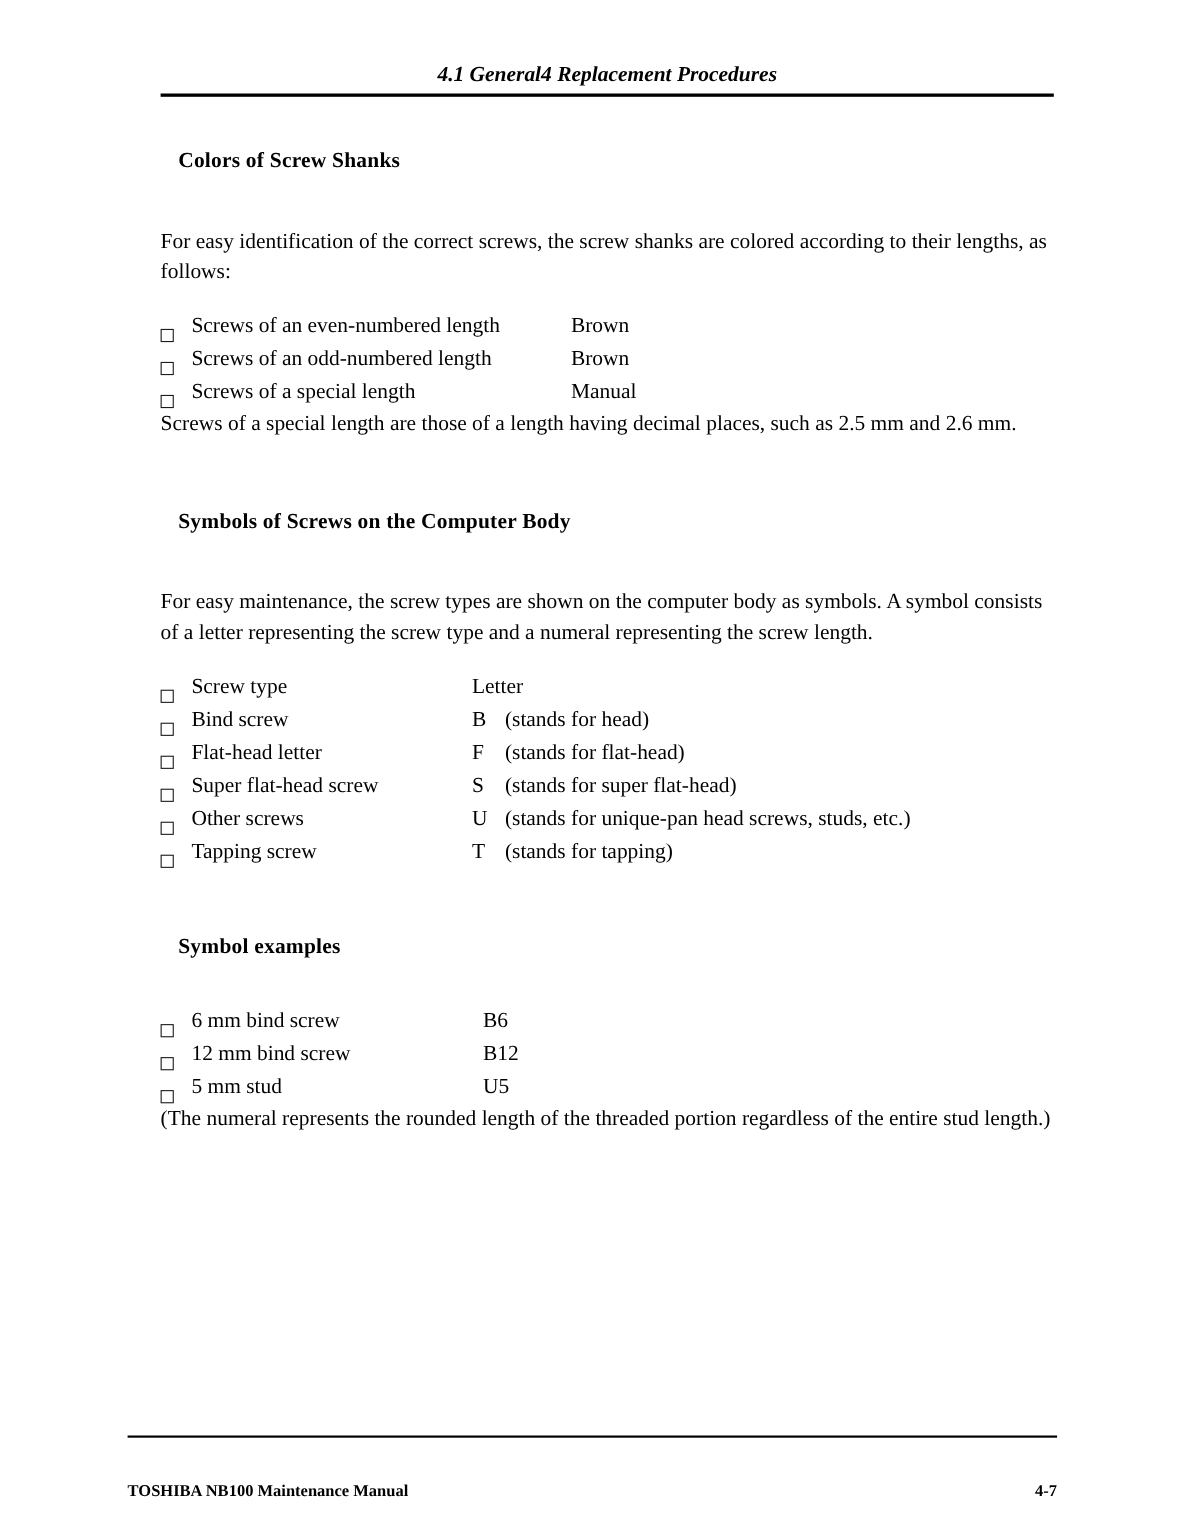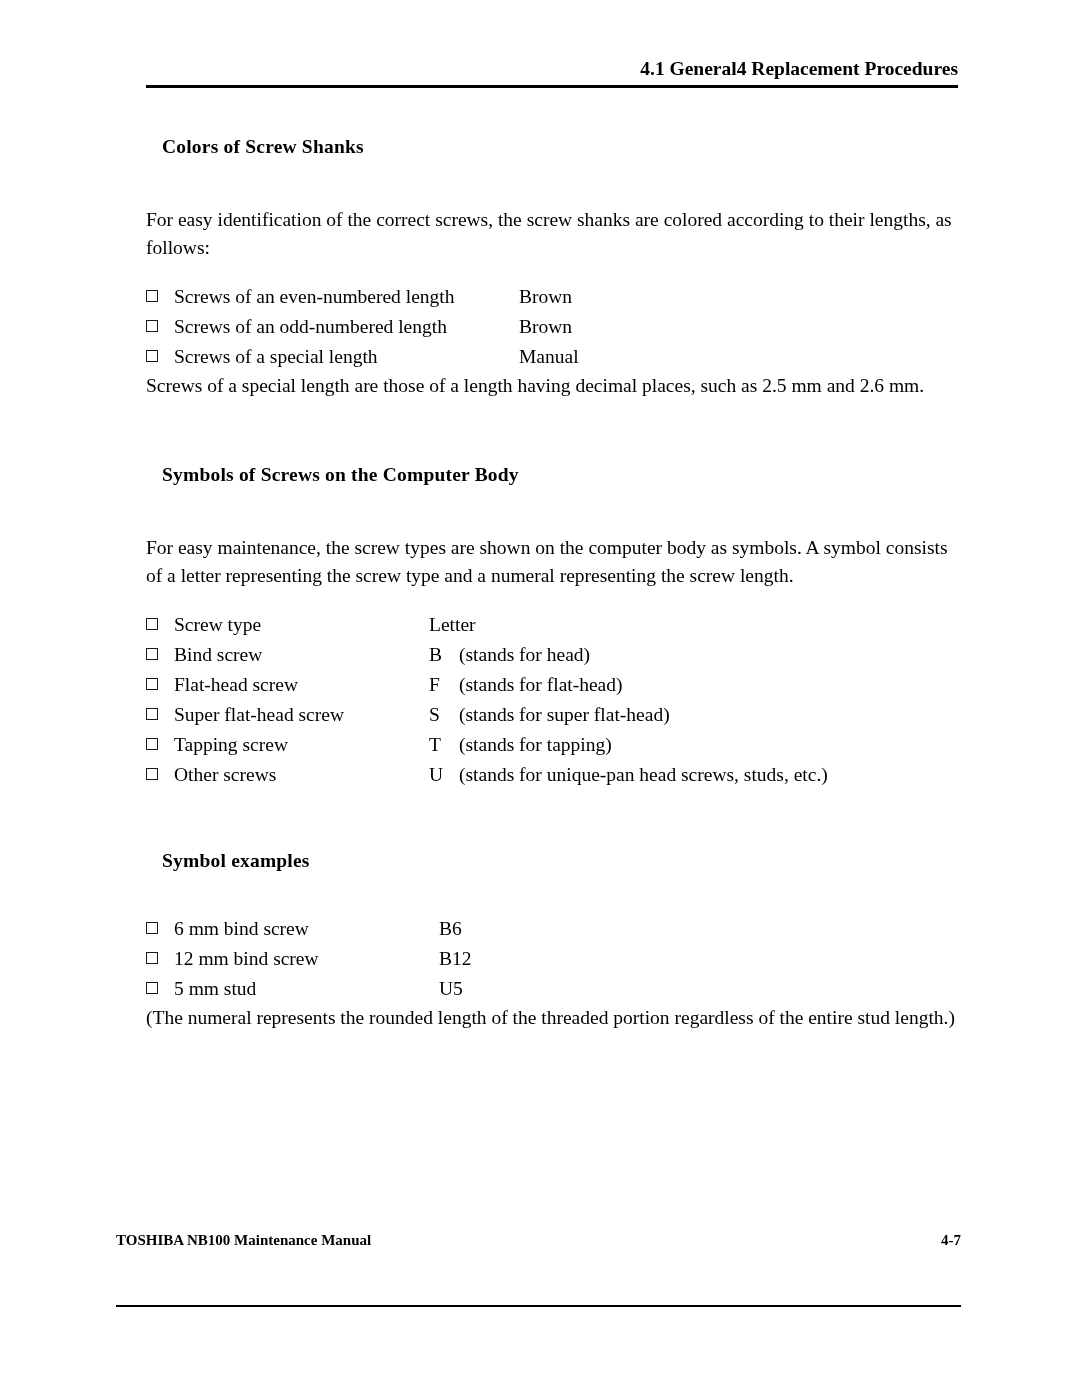--- a/index.html
+++ b/index.html
@@ -22,24 +22,25 @@
     box-sizing: border-box;
   }
 
   
   .header {
     position: absolute;
     left: 146px;
     top: 58px;
     width: 812px;
     display: flex;
-    justify-content: flex-end;
+    justify-content: center;
     align-items: flex-end;
     font-family: "Liberation Serif", serif;
     font-weight: bold;
+    font-style: italic;
     font-size: 19.5px;
   }
   .header-rule {
     position: absolute;
     left: 146px;
     top: 85px;
     width: 812px;
     height: 3px;
     background: #000000;
   }
@@ -71,21 +72,21 @@
   .spacer-44 { height: 44px; }
   .spacer-48 { height: 48px; }
 
   ul.bullets {
     list-style: none;
     margin: 0;
     padding: 0;
   }
   ul.bullets li {
     display: flex;
-    align-items: center;
+    align-items: flex-end;
     font-size: 19.5px;
     line-height: 30px;
   }
   .bullet-box {
     display: inline-block;
     width: 12px;
     height: 12px;
     border: 1.6px solid #1a1a1a;
     box-sizing: border-box;
     margin-right: 16px;
@@ -114,21 +115,21 @@
     position: absolute;
     left: 116px;
     top: 1305px;
     width: 845px;
     height: 2px;
     background: #000000;
   }
   .footer {
     position: absolute;
     left: 116px;
-    top: 1232px;
+    top: 1348px;
     width: 845px;
     display: flex;
     justify-content: space-between;
     align-items: baseline;
     font-family: "Liberation Serif", serif;
     font-weight: bold;
     font-size: 15px;
   }
 </style>
 </head>
@@ -184,41 +185,41 @@
         <span class="li-val"></span>
       </li>
       <li>
         <span class="bullet-box"></span>
         <span class="li-label">Bind screw</span>
         <span class="li-letter">B</span>
         <span class="li-val">(stands for head)</span>
       </li>
       <li>
         <span class="bullet-box"></span>
-        <span class="li-label">Flat-head screw</span>
+        <span class="li-label">Flat-head letter</span>
         <span class="li-letter">F</span>
         <span class="li-val">(stands for flat-head)</span>
       </li>
       <li>
         <span class="bullet-box"></span>
         <span class="li-label">Super flat-head screw</span>
         <span class="li-letter">S</span>
         <span class="li-val">(stands for super flat-head)</span>
       </li>
       <li>
         <span class="bullet-box"></span>
+        <span class="li-label">Other screws</span>
+        <span class="li-letter">U</span>
+        <span class="li-val">(stands for unique-pan head screws, studs, etc.)</span>
+      </li>
+      <li>
+        <span class="bullet-box"></span>
         <span class="li-label">Tapping screw</span>
         <span class="li-letter">T</span>
         <span class="li-val">(stands for tapping)</span>
-      </li>
-      <li>
-        <span class="bullet-box"></span>
-        <span class="li-label">Other screws</span>
-        <span class="li-letter">U</span>
-        <span class="li-val">(stands for unique-pan head screws, studs, etc.)</span>
       </li>
     </ul>
 
     <div class="spacer-44"></div>
 
     <h2 class="sec-title">Symbol examples</h2>
     <div class="spacer-26"></div>
 
     <ul class="bullets list-examples">
       <li>

